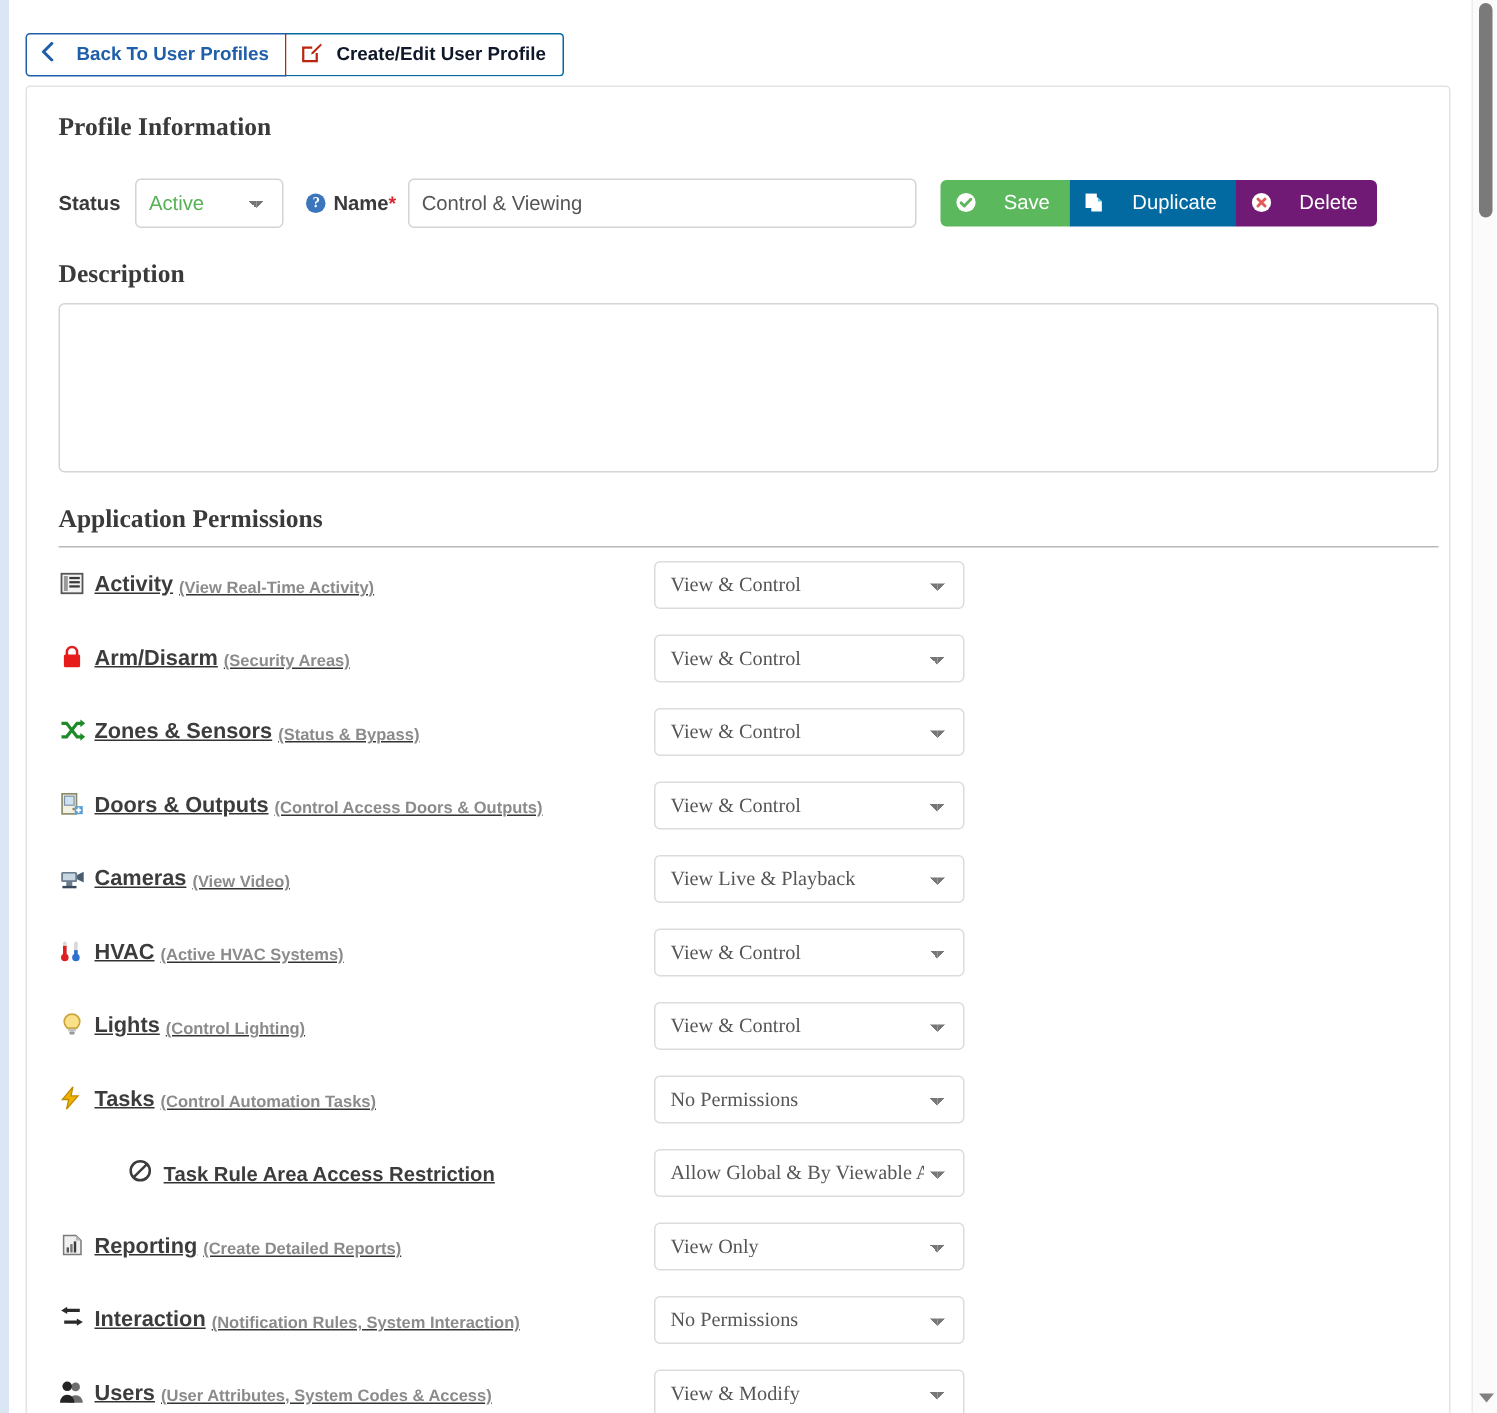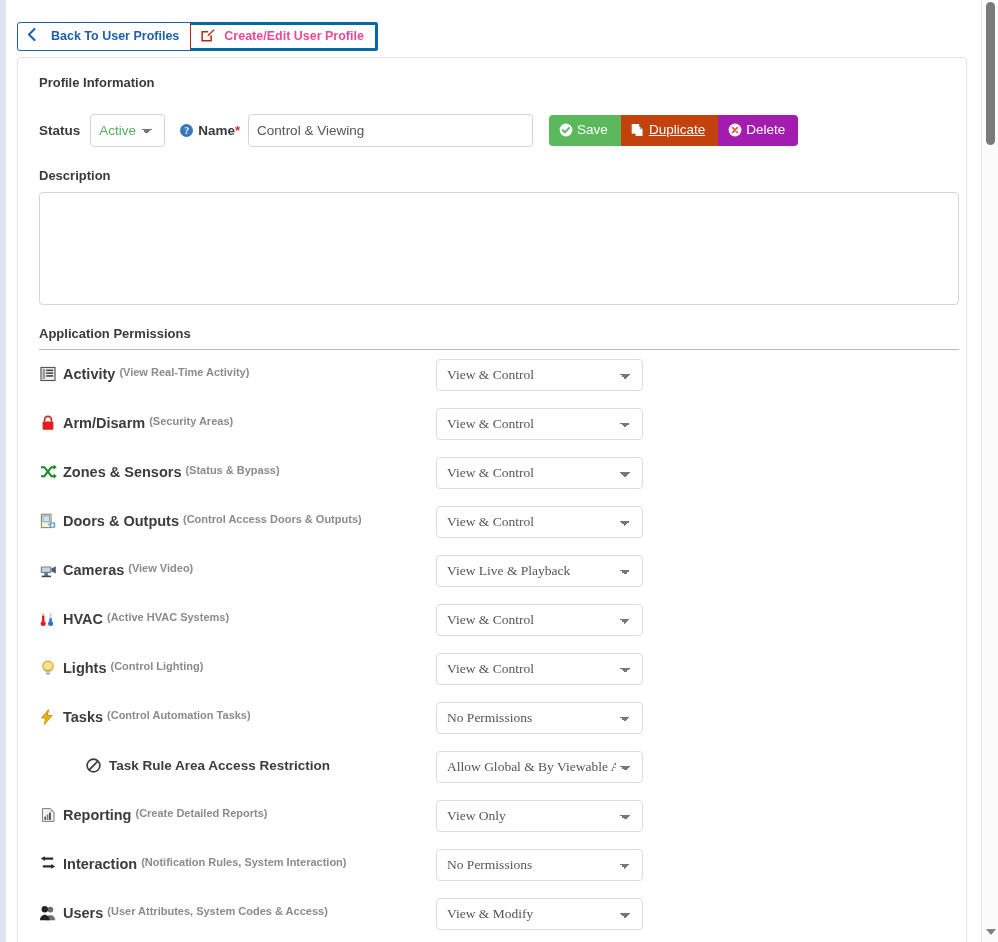--- a/index.html
+++ b/index.html
@@ -73,42 +73,43 @@
     align-items: center;
     gap: 5px;
     line-height: 1;
   }
   #back-btn {
     color: #1f5ea8;
     border: 1px solid #1f5ea8;
     border-radius: 3px 0 0 3px;
   }
   #create-edit-btn {
-    color: #ec4899;
-    border: 3px solid #0369a1;
+    color: #0f172a;
+    border: 1px solid #0369a1;
     border-left: 1px solid #bd2410;
     border-radius: 0 3px 3px 0;
     margin-left: -1px;
   }
 
   
   .card {
     margin: 6px 0 0 11px;
     width: 950px;
     border: 1px solid #e3e3e3;
     border-radius: 3px;
     background: #ffffff;
     padding: 14px 15px 10px 15px;
     min-height: 912px;
   }
   .section-title {
-    font-size: 13px;
+    font-size: 17px;
     font-weight: bold;
     color: #3a3a3a;
     margin: 3px 0 0 6px;
+    font-family: Liberation Serif, serif;
   }
 
   
   .status-row {
     display: flex;
     align-items: center;
     margin: 22px 0 0 6px;
     height: 36px;
   }
   .lbl {
@@ -120,21 +121,21 @@
     font-family: "Liberation Sans", sans-serif;
     font-size: 13.5px;
     color: #555555;
     background: #ffffff;
     border: 1px solid #d4d4d4;
     border-radius: 4px;
     padding: 0 8px;
     height: 33px;
   }
   #status-select {
-    width: 75px;
+    width: 99px;
     margin-left: 10px;
     color: #56b157;
     -webkit-appearance: none;
     appearance: none;
     background-image:
       linear-gradient(45deg, transparent 50%, #777 50%),
       linear-gradient(135deg, #777 50%, transparent 50%);
     background-position:
       calc(100% - 17px) 14px,
       calc(100% - 12px) 14px;
@@ -151,43 +152,43 @@
     font-size: 10px;
     font-weight: bold;
     line-height: 13px;
     text-align: center;
     margin-left: 15px;
     margin-right: 5px;
     font-family: "Liberation Serif", serif;
   }
   .req-star { color: #d9262b; font-weight: bold; font-size: 13px; }
   #name-input {
-    width: 285px;
+    width: 339px;
     margin-left: 8px;
   }
   .action-buttons {
     margin-left: 16px;
     display: inline-flex;
   }
   .action-buttons > button {
     font-family: "Liberation Sans", sans-serif;
     font-size: 13.5px;
     color: #ffffff;
     border: none;
     height: 31px;
     padding: 0 13px 0 10px;
     cursor: pointer;
     display: inline-flex;
     align-items: center;
-    gap: 2px;
+    gap: 16px;
     line-height: 1;
   }
   #save-btn { background: #5cb85c; border-radius: 4px 0 0 4px; }
-  #duplicate-btn { background: #c2410c; text-decoration: underline; }
-  #delete-btn { background: #a21caf; border-radius: 0 4px 4px 0; }
+  #duplicate-btn { background: #0369a1; }
+  #delete-btn { background: #701a75; border-radius: 0 4px 4px 0; }
 
   
   .desc-wrap { margin: 20px 0 0 6px; }
   #description-textarea {
     display: block;
     margin-top: 9px;
     width: 920px;
     height: 113px;
     resize: none;
     padding: 6px 8px;
@@ -203,23 +204,24 @@
   }
   .perm-row {
     display: flex;
     align-items: center;
     margin-left: 6px;
     height: 49px;
   }
   .perm-label {
     width: 397px;
     display: flex;
-    align-items: flex-start;
+    align-items: flex-end;
     gap: 4px;
     padding-left: 1px;
+    text-decoration: underline;
   }
   .perm-label.indented { justify-content: center; padding-right: 60px; }
   .perm-name {
     font-size: 14.5px;
     font-weight: bold;
     color: #3c3c3c;
     white-space: nowrap;
   }
   .perm-name.small { font-size: 13.5px; }
   .perm-note {

